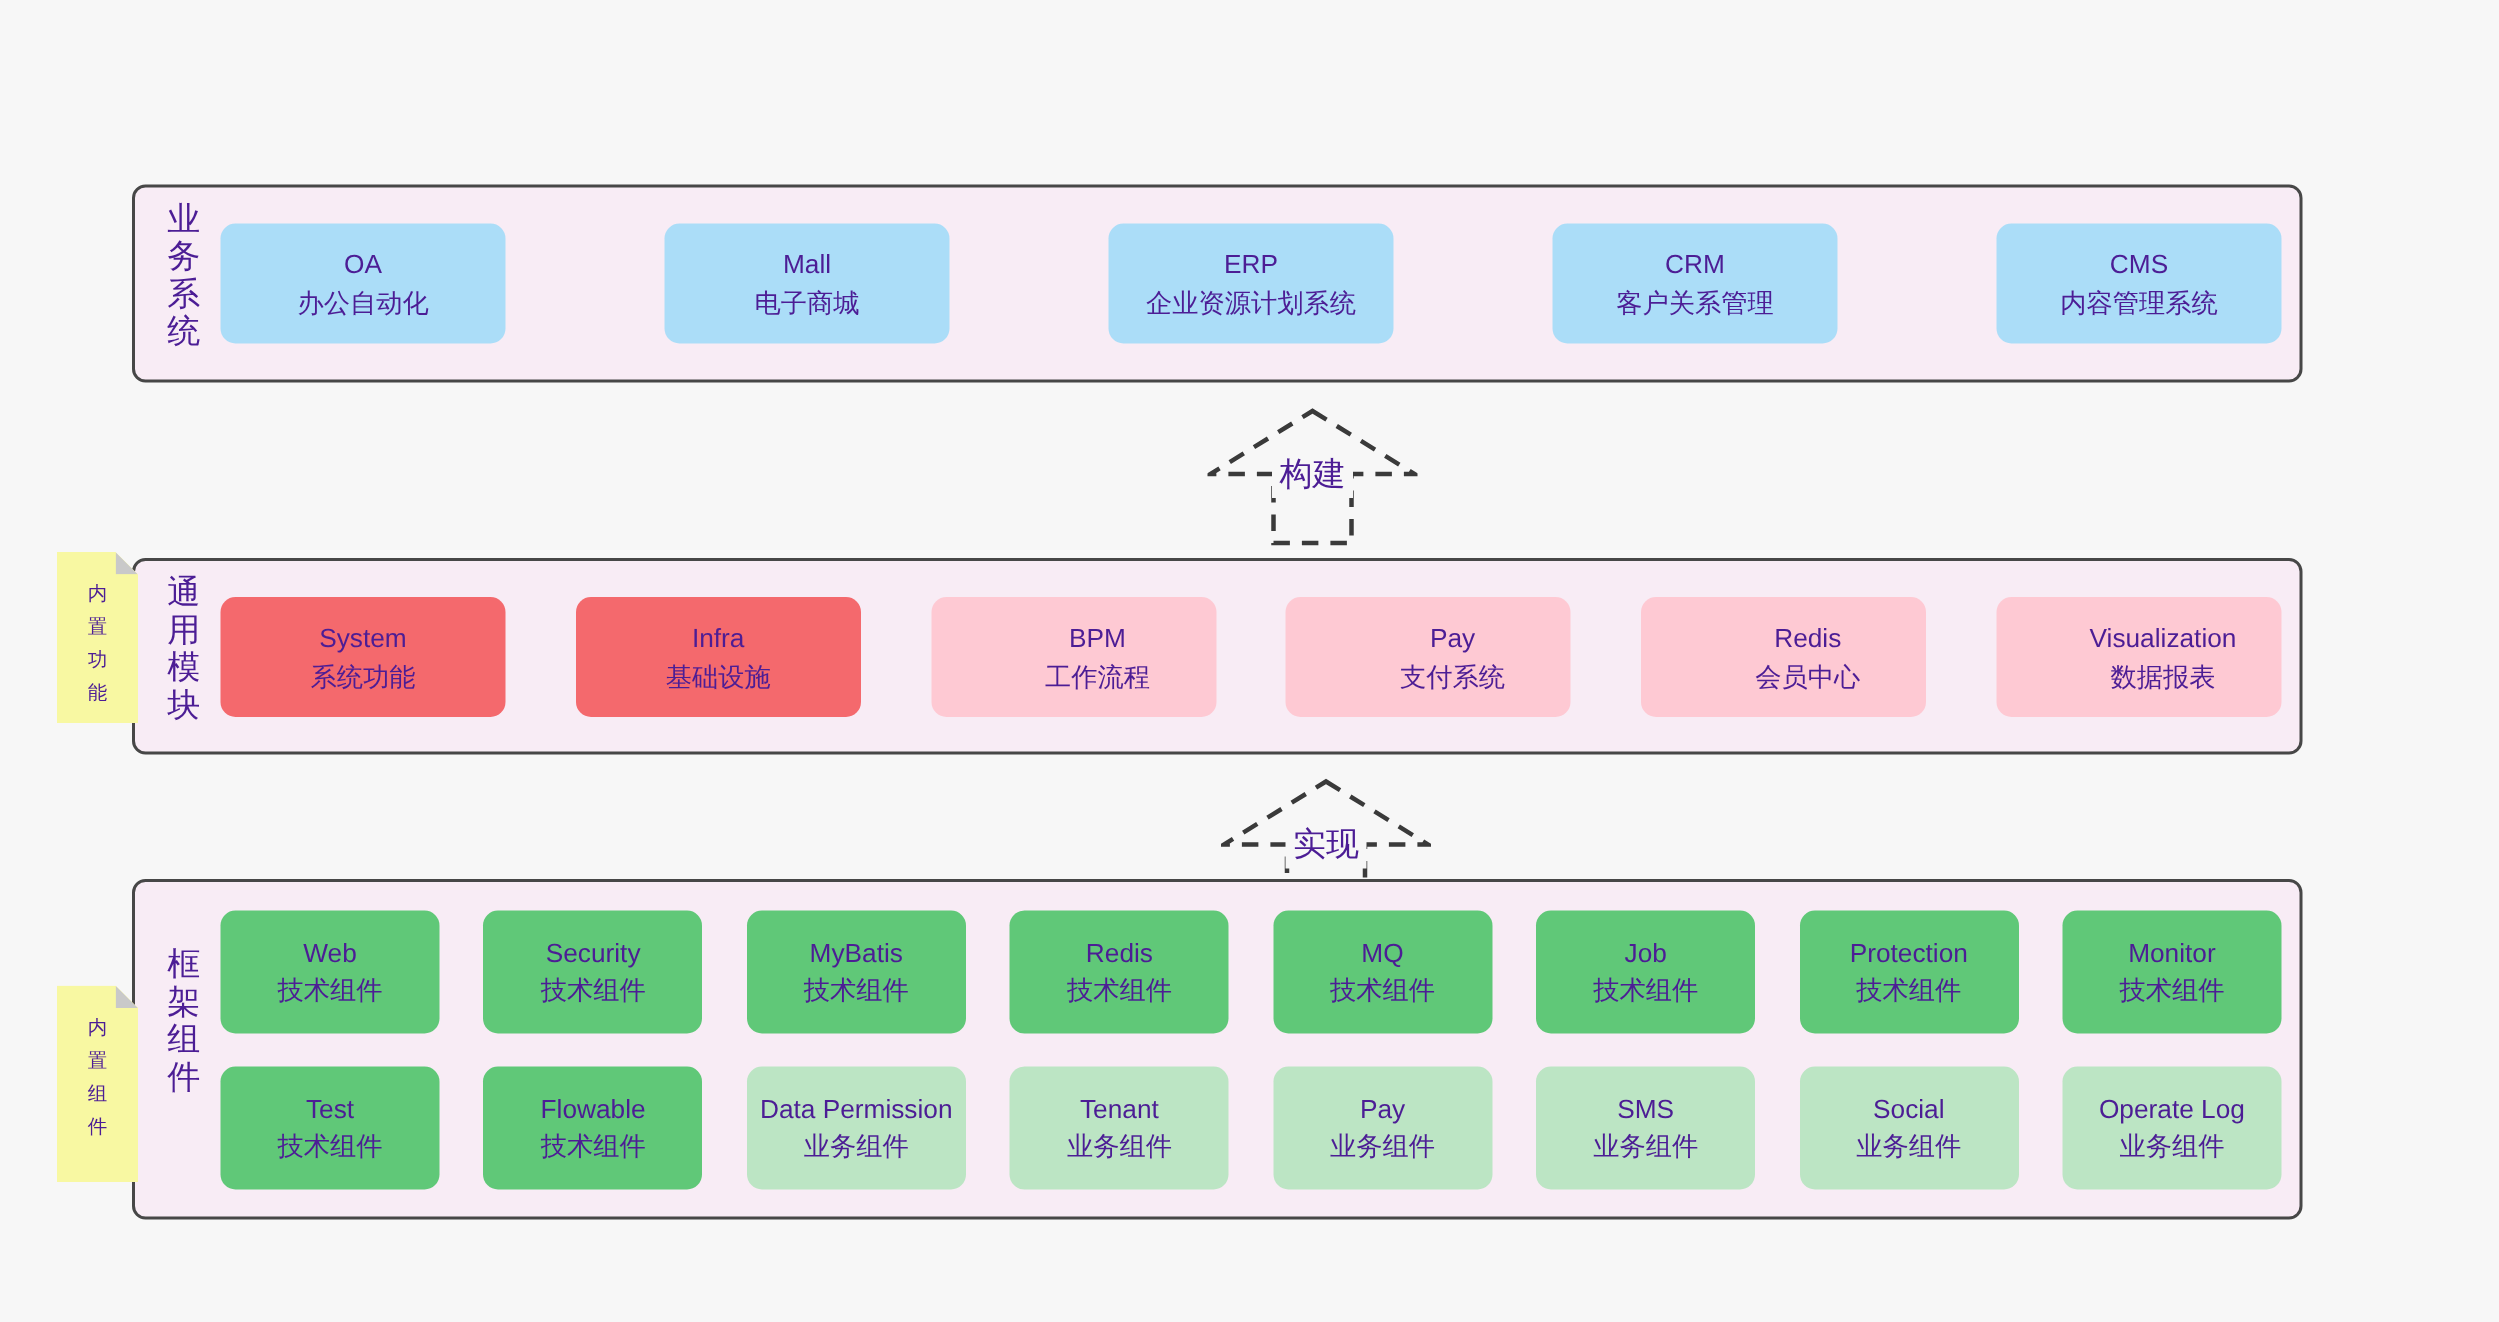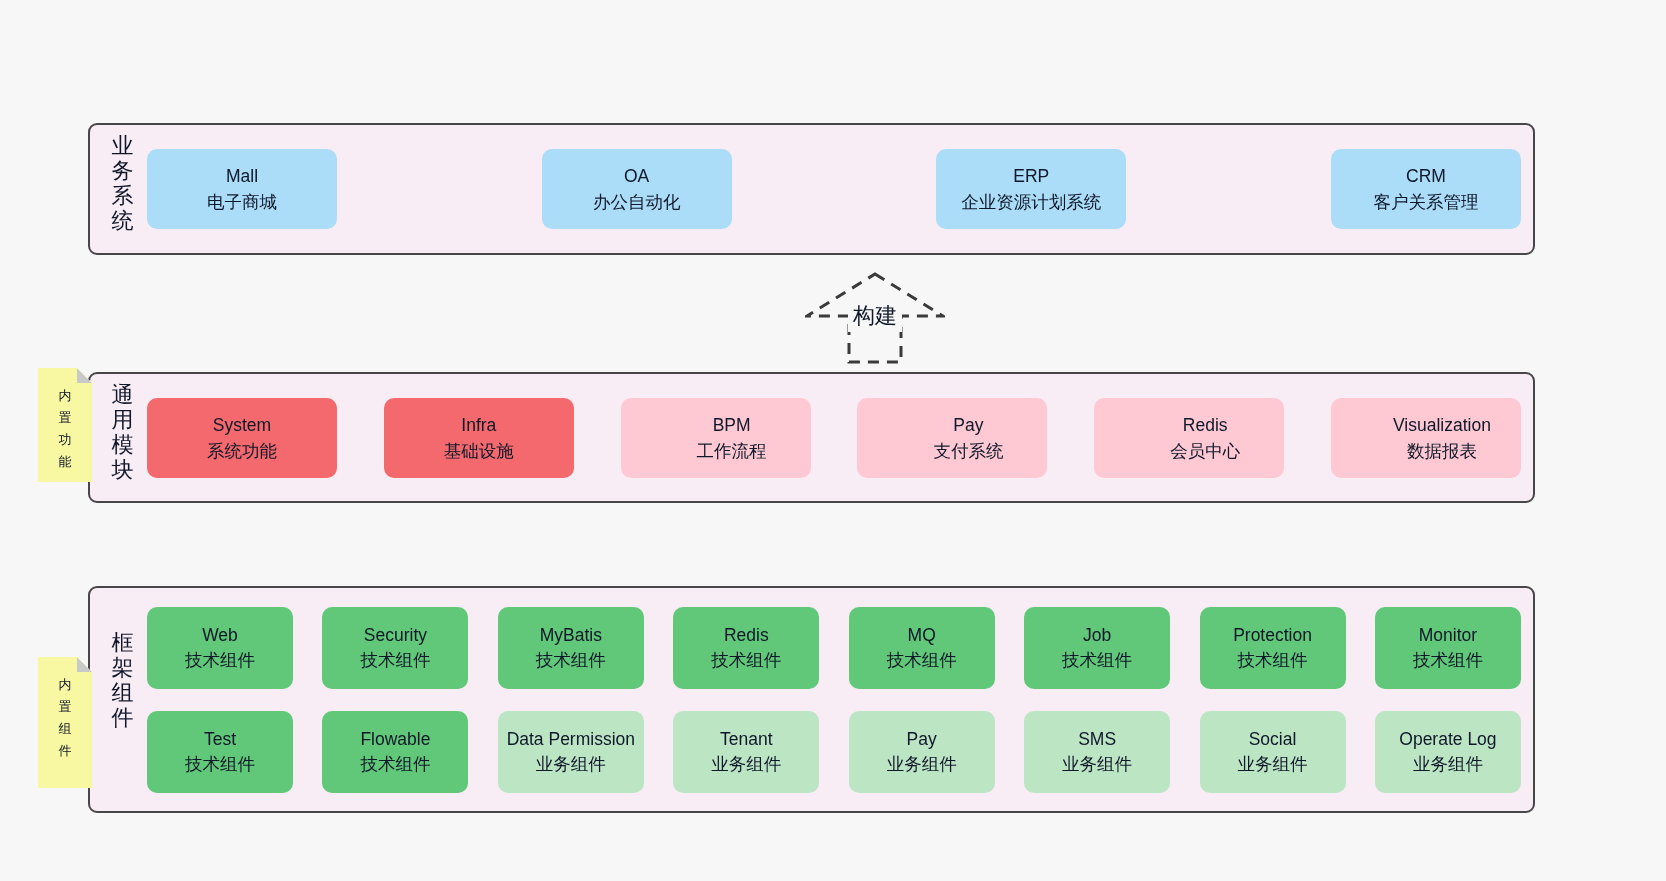--- a/index.html
+++ b/index.html
@@ -1,19 +1,19 @@
 <!DOCTYPE html>
 <html><head>
 <meta charset="utf-8">
 <style>
   html,body { margin:0; padding:0; }
   body { background:#f7f7f7; }
   .page {
     position:relative; width:1666px; height:881px; background:#f7f7f7;
-    font-family:"Liberation Sans", sans-serif; color:#0f172a; overflow:hidden;text-decoration:underline;
+    font-family:"Liberation Sans", sans-serif; color:#4c1d95; overflow:hidden;text-decoration:underline;
   }
   
   .layer {
     position:absolute; left:88px; width:1447px; box-sizing:border-box;
     background:#f8ecf5; border:2px solid #474747; border-radius:9px;
     display:flex;
   }
   #layer-business   { top:123px; height:132px; }
   #layer-modules    { top:372px; height:131px; }
   #layer-components { top:586px; height:227px; }
@@ -78,34 +78,38 @@
 <body>
 
 <div class="page">
 
   <section class="layer" id="layer-business">
     <div class="layer-label">
       <span class="vtext">业务系统</span>
     </div>
     <div class="layer-boxes">
       <div class="box blue">
+        <div>OA</div>
+        <div>办公自动化</div>
+      </div>
+      <div class="box blue">
         <div>Mall</div>
         <div>电子商城</div>
       </div>
       <div class="box blue">
-        <div>OA</div>
-        <div>办公自动化</div>
-      </div>
-      <div class="box blue">
         <div>ERP</div>
         <div>企业资源计划系统</div>
       </div>
       <div class="box blue">
         <div>CRM</div>
         <div>客户关系管理</div>
+      </div>
+      <div class="box blue">
+        <div>CMS</div>
+        <div>内容管理系统</div>
       </div>
     </div>
   </section>
 
   <div class="arrow" id="arrow-build">
     <svg viewBox="0 0 140 94">
       <path d="M70,3 L138,45 L96,45 L96,91 L44,91 L44,45 L2,45 Z" fill="none" stroke="#3a3a3a" stroke-width="3" stroke-dasharray="11 8"></path>
     </svg>
     <div class="arrow-label">构建</div>
   </div>
@@ -140,20 +144,26 @@
         <div>Redis</div>
         <div>会员中心</div>
       </div>
       <div class="box pink">
         <div>Visualization</div>
         <div>数据报表</div>
       </div>
     </div>
   </section>
 
+  <div class="arrow" id="arrow-impl">
+    <svg viewBox="0 0 140 94">
+      <path d="M70,3 L138,45 L96,45 L96,91 L44,91 L44,45 L2,45 Z" fill="none" stroke="#3a3a3a" stroke-width="3" stroke-dasharray="11 8"></path>
+    </svg>
+    <div class="arrow-label">实现</div>
+  </div>
 
   <div class="note" id="note-components">
     <span class="fold"></span>
     <span>内置组件</span>
   </div>
 
   <section class="layer" id="layer-components">
     <div class="layer-label">
       <span class="vtext">框架组件</span>
     </div>

